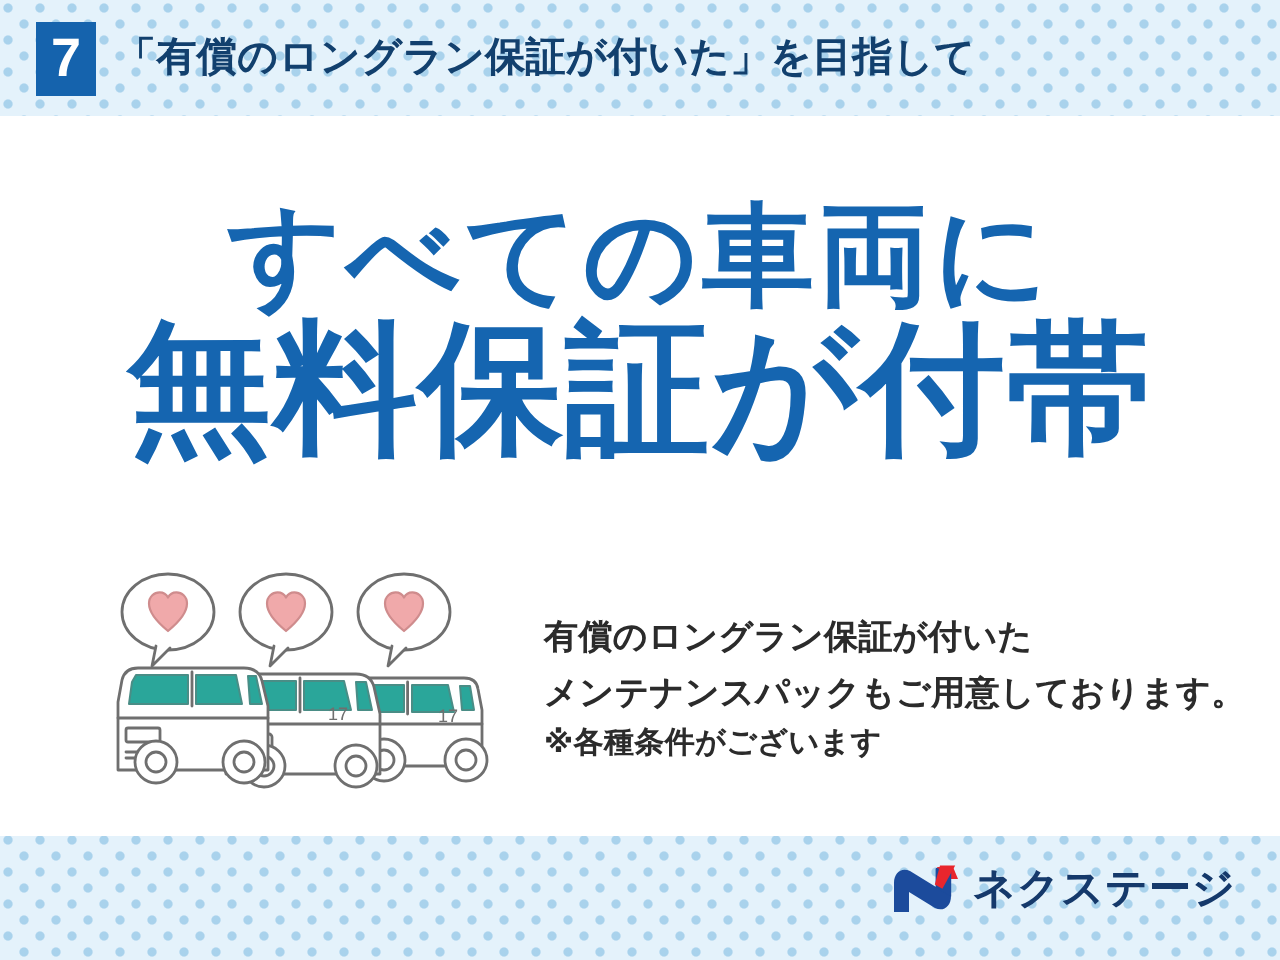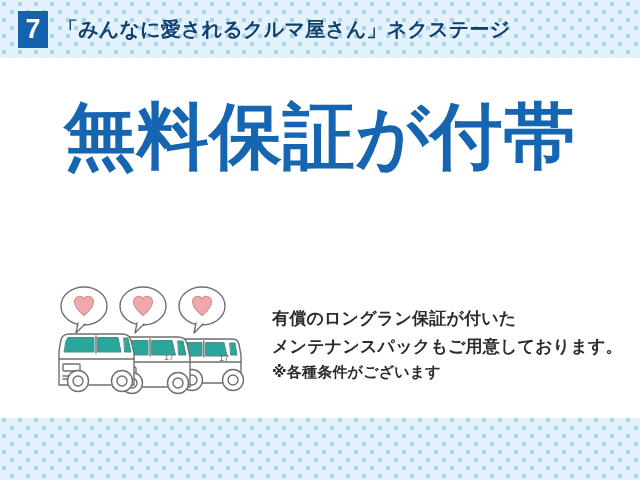--- a/index.html
+++ b/index.html
@@ -167,26 +167,27 @@
     white-space: nowrap;
   }
 </style>
 </head>
 <body>
 
 <div id="banner">
 
   <div id="header">
     <div id="num-badge">7</div>
-    <div id="header-title">「みんなに愛されるクルマ屋さん」ネクステージ</div>
+    <div id="header-title">「有償のロングラン保証が付いた」を目指して</div>
   </div>
 
   <div id="card">
 
     <div id="headline">
+      <span class="hl-line line1">すべての車両に</span>
       <span class="hl-line line2">無料保証が付帯</span>
     </div>
 
     <div id="lower">
 
       <div id="cars-illustration">
         <svg viewBox="0 0 200 125" xmlns="http://www.w3.org/2000/svg">
           <g fill="none" stroke="#6f6f6f" stroke-width="1.4" stroke-linecap="round" stroke-linejoin="round">
 
             <g>
@@ -283,14 +284,26 @@
 
       <div id="note-block">
         <span class="note-line">有償のロングラン保証が付いた</span>
         <span class="note-line">メンテナンスパックもご用意しております。</span>
         <span class="note-line small">※各種条件がございます</span>
       </div>
 
     </div>
   </div>
 
+  <div id="footer">
+    <div id="brand-logo">
+      <svg id="brand-mark" viewBox="0 0 34 26" xmlns="http://www.w3.org/2000/svg">
+        <path d="M1 24 L1 9.5 C1 4 5 1.5 9 3.5 L22 11.5 L22 2 L29.5 2 L29.5 16
+                 C29.5 21.5 25.5 24 21.5 22 L8.5 14 L8.5 24 Z" fill="#1c4b9c"></path>
+        <path d="M22.5 1.5 L30.5 1.5 L33 7.5 L25 7.5 Z" fill="#e8262d"></path>
+        <path d="M21.8 11.8 L29.6 16.2 L29.6 2.2 L21.8 2.2 Z" fill="#1c4b9c"></path>
+        <path d="M24 0.8 L31.6 0.8 L25.2 12.4 L21.4 10.2 Z" fill="#e8262d"></path>
+      </svg>
+      <span id="brand-name">ネクステージ</span>
+    </div>
+  </div>
 
 </div>
 
 </body></html>

